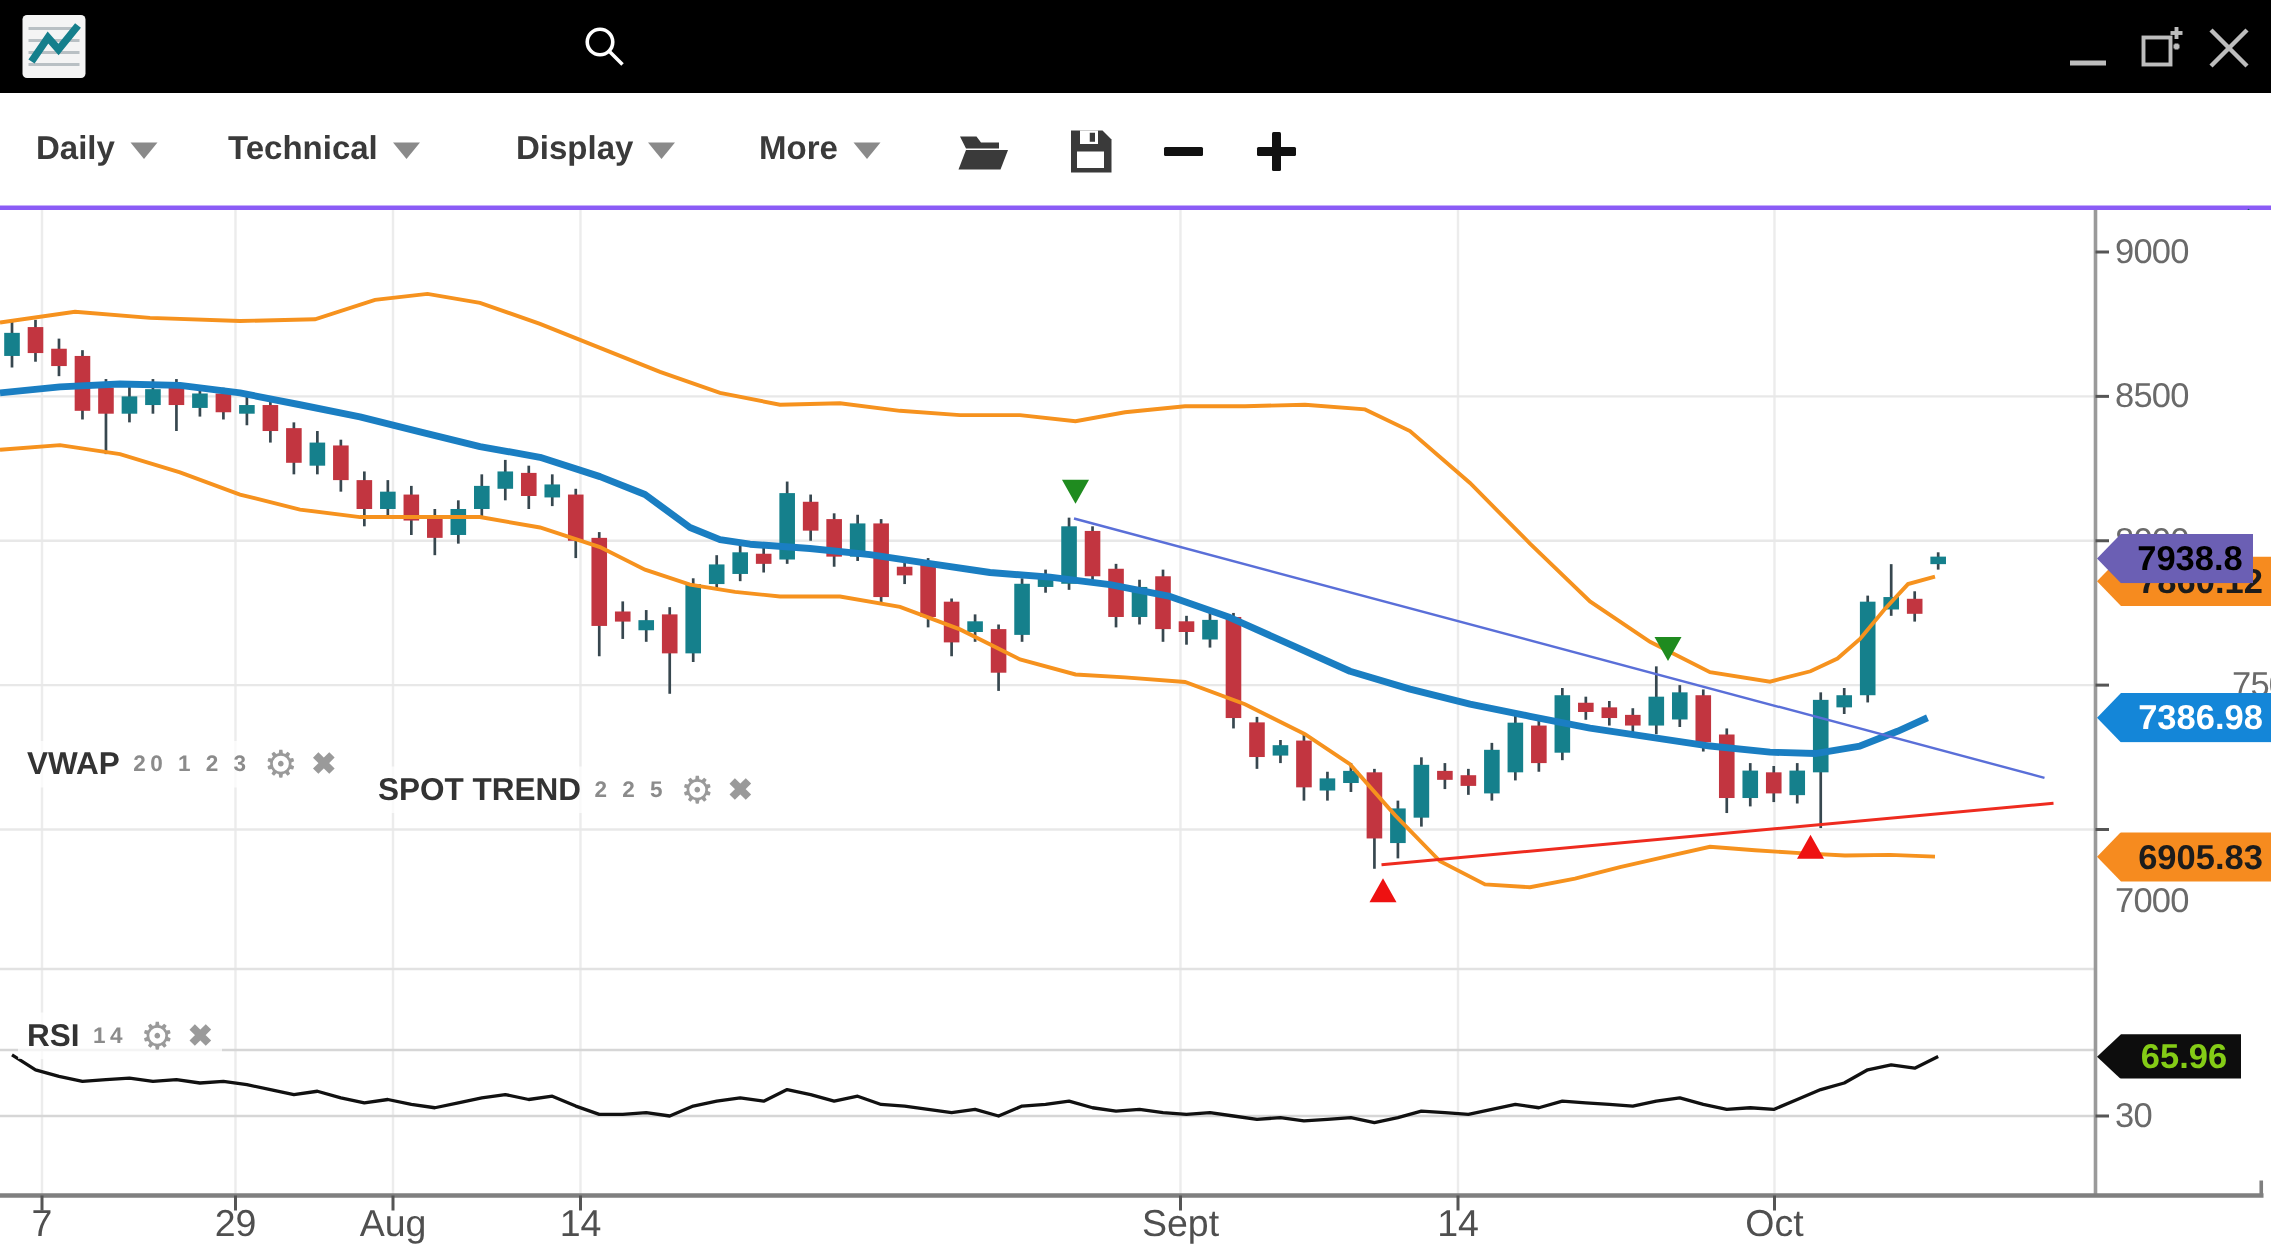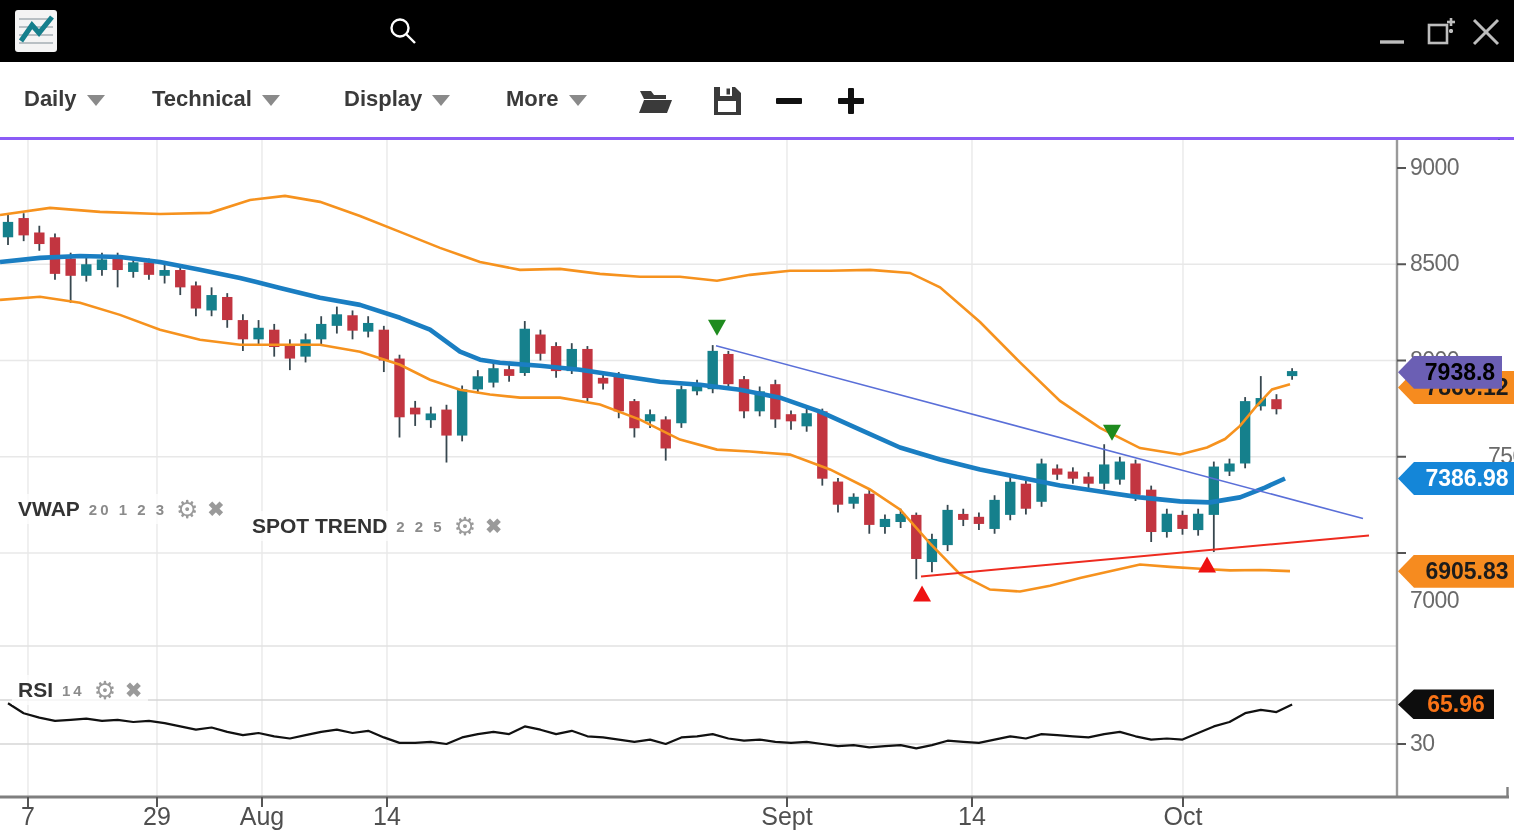--- a/index.html
+++ b/index.html
@@ -394,21 +394,21 @@
     <div class="xlabel" style="left: 347px;">14</div>
     <div class="xlabel" style="left: 747px;">Sept</div>
     <div class="xlabel" style="left: 932px;">14</div>
     <div class="xlabel" style="left: 1143px;">Oct</div>
   </div>
 <div id="tag-layer">
     <div class="tag" style="width: 118px; background: rgb(246, 139, 31); color: rgb(28, 28, 28); top: 370.927px;">7860.12</div>
     <div class="tag" style="width: 104px; background: rgb(107, 95, 180); color: #000000; top: 355.781px;">7938.8</div>
     <div class="tag" style="width: 118px; background: rgb(20, 134, 216); color: rgb(255, 255, 255); top: 462.006px;">7386.98</div>
     <div class="tag" style="width: 118px; background: rgb(246, 139, 31); color: rgb(28, 28, 28); top: 554.628px;">6905.83</div>
-    <div class="tag" style="width: 96px; height: 30px; line-height: 30px; background: rgb(13, 13, 13); color: #f97316; top: 689.444px;">65.96</div>
+    <div class="tag" style="width: 96px; height: 30px; line-height: 30px; background: rgb(13, 13, 13); color: #84cc16; top: 689.444px;">65.96</div>
   </div>
 
 <div class="legend legend-vwap">
   <span class="lg-name">VWAP</span>
   <span class="lg-params">20 1 2 3</span>
   <span class="lg-gear">⚙</span>
   <span class="lg-x">✖</span>
 </div>
 <div class="legend legend-autotrend">
   <span class="lg-name">SPOT TREND</span>

